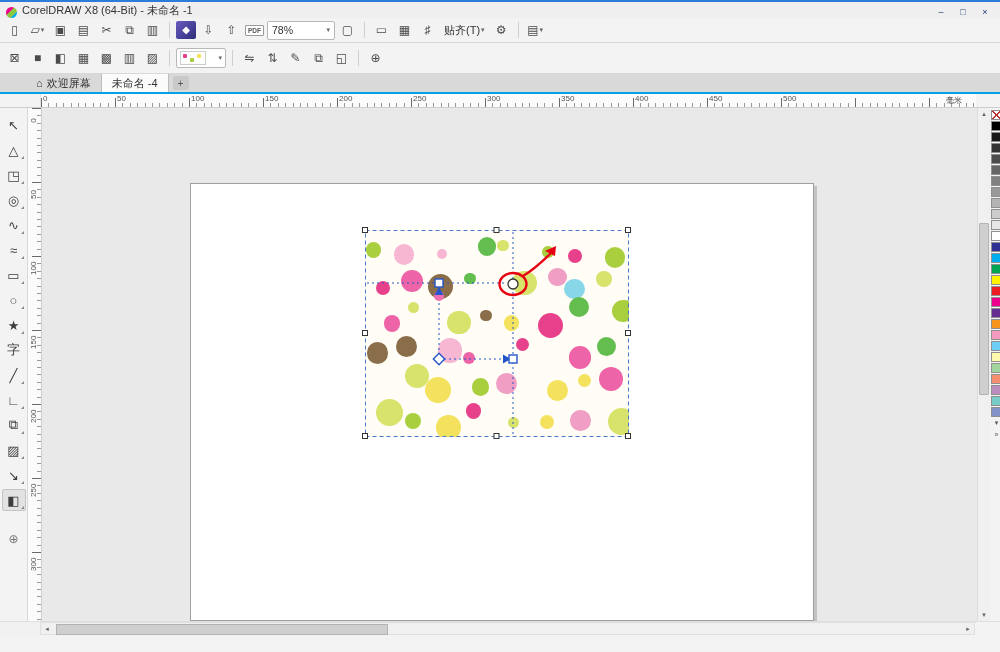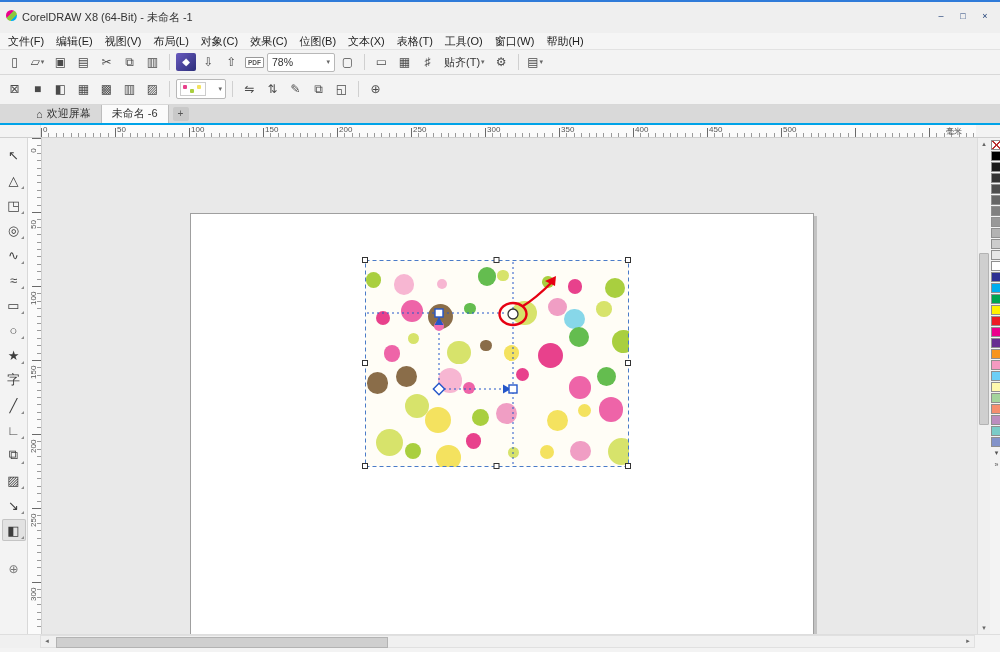--- a/index.html
+++ b/index.html
@@ -1,21 +1,21 @@
 <!DOCTYPE html>
 <html><head>
 <meta charset="utf-8">
 <style>
   html,body{margin:0;padding:0}
   body{width:1000px;height:652px;overflow:hidden;background:#f3f3f3;
        font-family:"Liberation Sans","DejaVu Sans",sans-serif;color:#222}
   .app{width:1000px;height:652px;display:flex;flex-direction:column;box-sizing:border-box;border-top:2px solid #2f7bd9}
 
   
-  .titlebar{height:16px;display:flex;align-items:flex-start;padding:8px 6px;background:#efefef;font-size:11px;color:#333}
+  .titlebar{height:16px;display:flex;align-items:flex-end;padding:0 6px;background:#efefef;font-size:11px;color:#333}
   .app-icon{width:11px;height:11px;border-radius:50%;margin-right:5px;
             background:linear-gradient(135deg,#ec008c 0 40%,#8dc63f 40% 70%,#00aeef 70%);flex:none}
   .title-text{flex:1;white-space:nowrap;overflow:hidden}
   .win-controls{display:flex;gap:8px;margin-right:2px}
   .win-btn{font-size:9px;line-height:12px;color:#1f3f77;width:14px;text-align:center;cursor:default}
 
   
   .menubar{height:16px;display:flex;align-items:center;background:#f5f5f5;border-bottom:1px solid #e2e2e2;padding-left:2px}
   .menu-item{font-size:11px;padding:1px 6px;color:#222;white-space:nowrap}
 
@@ -115,34 +115,20 @@
   <div class="titlebar">
     <span class="app-icon"></span>
     <span class="title-text">CorelDRAW X8 (64-Bit) - 未命名 -1</span>
     <span class="win-controls">
       <span class="win-btn">–</span>
       <span class="win-btn">□</span>
       <span class="win-btn">×</span>
     </span>
   </div>
 
-  <div class="menubar">
-      <div class="menu-item">文件(F)</div>
-      <div class="menu-item">编辑(E)</div>
-      <div class="menu-item">视图(V)</div>
-      <div class="menu-item">布局(L)</div>
-      <div class="menu-item">对象(C)</div>
-      <div class="menu-item">效果(C)</div>
-      <div class="menu-item">位图(B)</div>
-      <div class="menu-item">文本(X)</div>
-      <div class="menu-item">表格(T)</div>
-      <div class="menu-item">工具(O)</div>
-      <div class="menu-item">窗口(W)</div>
-      <div class="menu-item">帮助(H)</div>
-    </div>
 
   <div class="toolbar std">
       <div class="tb-btn">
         <span class="ic">▯</span>
       </div>
       <div class="tb-btn">
         <span class="ic">▱</span>
         <span class="caret">▾</span>
       </div>
       <div class="tb-btn">
@@ -252,21 +238,21 @@
         <span class="ic">⊕</span>
       </div>
     </div>
 
   <div class="tabbar">
     <div class="tab welcome">
       <span class="home">⌂</span>
       <span>欢迎屏幕</span>
     </div>
     <div class="tab active">
-      <span>未命名 -6</span>
+      <span>未命名 -4</span>
     </div>
     <div class="newtab">+</div>
   </div>
   <div class="accent-line"></div>
 
   <div class="hruler-row">
     <div class="ruler-corner"></div>
     <div class="hruler">
       <span class="units">毫米</span>
     <span class="hlab" style="left: 2px;">0</span>

